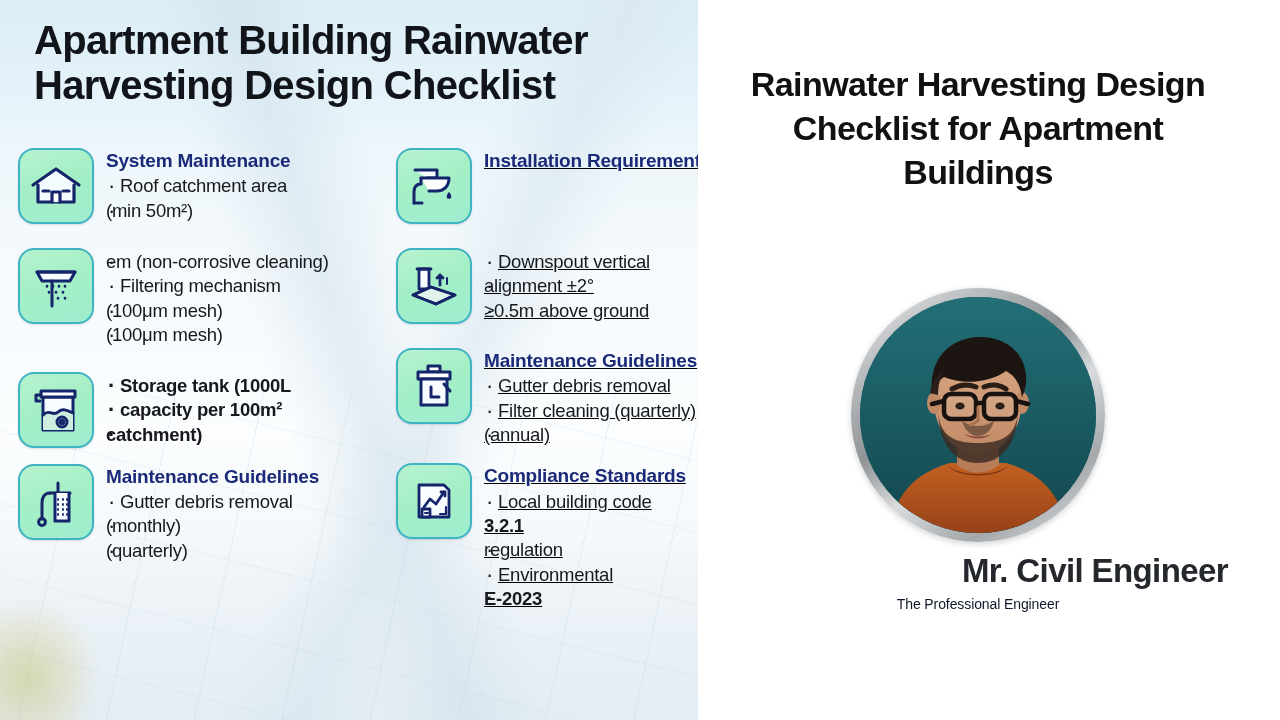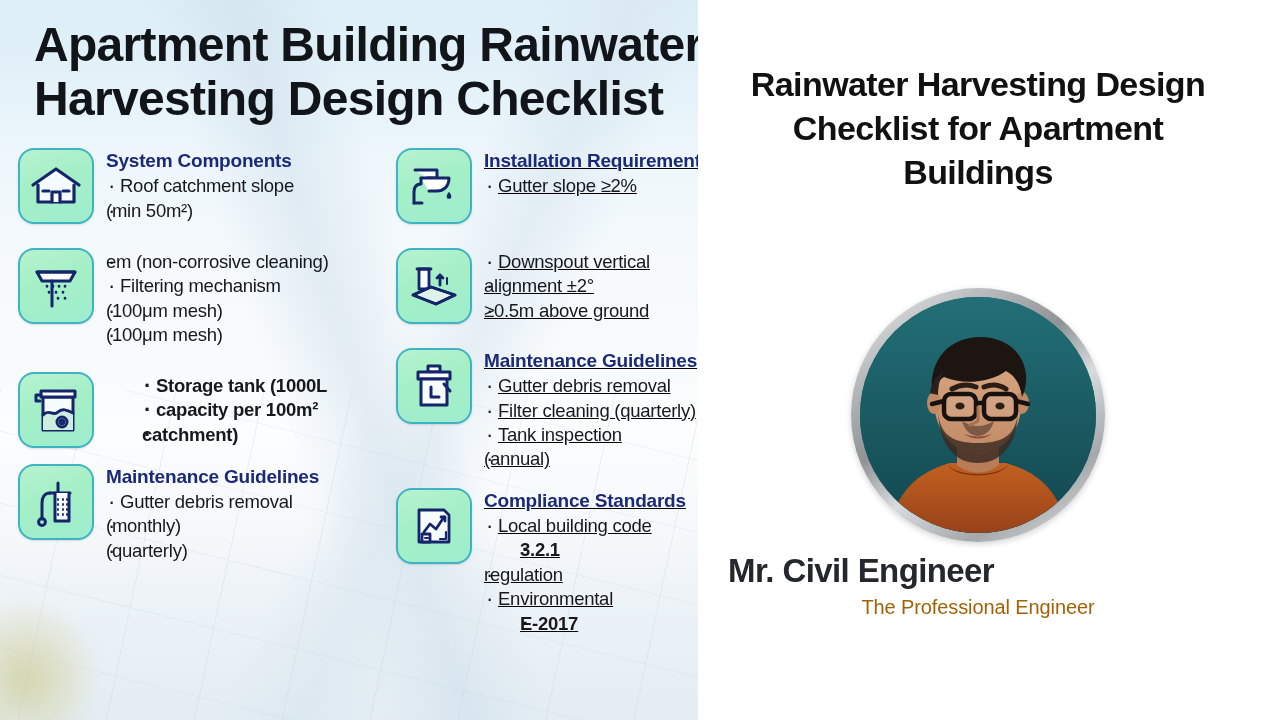--- a/index.html
+++ b/index.html
@@ -44,21 +44,21 @@
   .bg-plant{
     position:absolute; left:-22px; bottom:-10px; width:120px; height:130px;
     background: radial-gradient(ellipse at 40% 60%, rgba(196,196,120,.55) 0%, rgba(214,206,150,.30) 45%, rgba(255,255,255,0) 72%);
     filter: blur(5px);
   }
 
   .info-title {
     position: absolute;
     left: 34px; top: 18px;
     width: 670px;
-    font-size: 48px;
+    font-size: 40px;
     font-weight: 800;
     line-height: 1.12;
     letter-spacing: -0.7px;
     color: #111418;
     font-family: "Liberation Sans", sans-serif;
   }
 
   .columns {
     position: absolute;
     left: 0; top: 148px;
@@ -100,21 +100,21 @@
     line-height: 1.27;
     color: #16181c;
     margin-bottom: 1px;
     letter-spacing: -0.25px;
   }
   ul.items li::before {
     content: "\00b7";
     position: absolute; left: 2px; top: -2px;
     font-size: 22px; line-height: 1.27; color: #16181c;
   }
-  ul.items li.strong { font-weight: 800; margin-left: 36px; }
+  ul.items li.strong { font-weight: 800; }
 
   .spacer-sm { height: 10px; }
   .spacer-md { height: 18px; }
 
   
   .right-pane {
     position: absolute;
     left: 698px; top: 0;
     width: 560px; height: 720px;
     background: #ffffff;
@@ -148,34 +148,34 @@
     border-radius: 50%;
     overflow: hidden;
     background: radial-gradient(circle at 50% 40%, #1f6b72 0%, #1a5f68 55%, #11474f 100%);
   }
   .avatar svg { position:absolute; inset:0; width:100%; height:100%; }
 
   .person-name {
     position: absolute;
     left: 30px; top: 552px;
     width: 500px;
-    text-align: left;
+    text-align: right;
     font-size: 33px;
     font-weight: 800;
     color: #24282c;
     letter-spacing: -0.6px;
   }
   .person-sub {
     position: absolute;
     left: 30px; top: 596px;
     width: 500px;
     text-align: center;
-    font-size: 20px;
+    font-size: 14px;
     font-weight: 400;
-    color: #a16207;
+    color: #0f172a;
     letter-spacing: -0.1px;
   }
 </style>
 </head>
 <body>
 
 <div id="page">
 
   <div class="infographic">
     <div class="bg-haze"></div>
@@ -193,23 +193,23 @@
               <svg width="52" height="42" viewBox="0 0 52 42" fill="none" stroke="#15256b" stroke-width="3.2" stroke-linejoin="round" stroke-linecap="round">
                 <path d="M3 20 L26 4 L49 20" fill="#f4fbff"></path>
                 <path d="M8 20 V37 H44 V20" fill="#f4fbff"></path>
                 <path d="M22 37 V27 H30 V37" fill="#ffffff"></path>
                 <path d="M13 26 h6"></path>
                 <path d="M33 26 h6"></path>
               </svg>
             </div>
           </div>
           <div class="block-text">
-            <div class="sec-head">System Components</div>
-            <ul class="items">
-              <li>Roof catchment slope</li>
+            <div class="sec-head">System Maintenance</div>
+            <ul class="items">
+              <li>Roof catchment area</li>
               <li style="padding-left:0">
                 <span>(min 50m²)</span>
               </li>
             </ul>
           </div>
         </div>
 
         <div class="spacer-md"></div>
 
         <div class="block">
@@ -328,23 +328,20 @@
                 <path d="M6 7 H28 V15 H18" fill="#f7fcff"></path>
                 <path d="M12 15 H40 c0 9 -6 13 -12 13 H20" fill="#ffffff"></path>
                 <path d="M12 15 v6 c-5 0 -7 3 -7 8 v11"></path>
                 <path d="M5 40 h8"></path>
                 <path d="M40 30 c2 3 2 5 0 5 c-2 0 -2 -2 0 -5Z" fill="#15256b" stroke-width="1.6"></path>
               </svg>
             </div>
           </div>
           <div class="block-text">
             <div class="sec-head">Installation Requirements</div>
-            <ul class="items">
-              <li>Gutter slope ≥2%</li>
-            </ul>
           </div>
         </div>
 
         <div class="spacer-md"></div>
 
         <div class="block">
           <div class="block-icon-col">
             <div class="tile">
               <svg width="50" height="46" viewBox="0 0 50 46" fill="none" stroke="#15256b" stroke-width="2.8" stroke-linecap="round" stroke-linejoin="round">
                 <path d="M10 6 H20 V26 H10 Z" fill="#f7fcff"></path>
@@ -381,21 +378,20 @@
                 <path d="M20 26 v10 h8"></path>
                 <path d="M33 23 l6 7"></path>
               </svg>
             </div>
           </div>
           <div class="block-text">
             <div class="sec-head">Maintenance Guidelines</div>
             <ul class="items">
               <li>Gutter debris removal</li>
               <li>Filter cleaning (quarterly)</li>
-              <li>Tank inspection</li>
               <li style="padding-left:0">
                 <span>(annual)</span>
               </li>
             </ul>
           </div>
         </div>
 
         <div class="spacer-sm"></div>
 
         <div class="block">
@@ -416,21 +412,21 @@
             <ul class="items">
               <li>Local building code</li>
               <li class="strong" style="padding-left:0">
                 <span>3.2.1</span>
               </li>
               <li style="padding-left:0">
                 <span>regulation</span>
               </li>
               <li>Environmental</li>
               <li class="strong" style="padding-left:0">
-                <span>E-2017</span>
+                <span>E-2023</span>
               </li>
             </ul>
           </div>
         </div>
       </div>
 
     </div>
   </div>
 
   <div class="right-pane">

